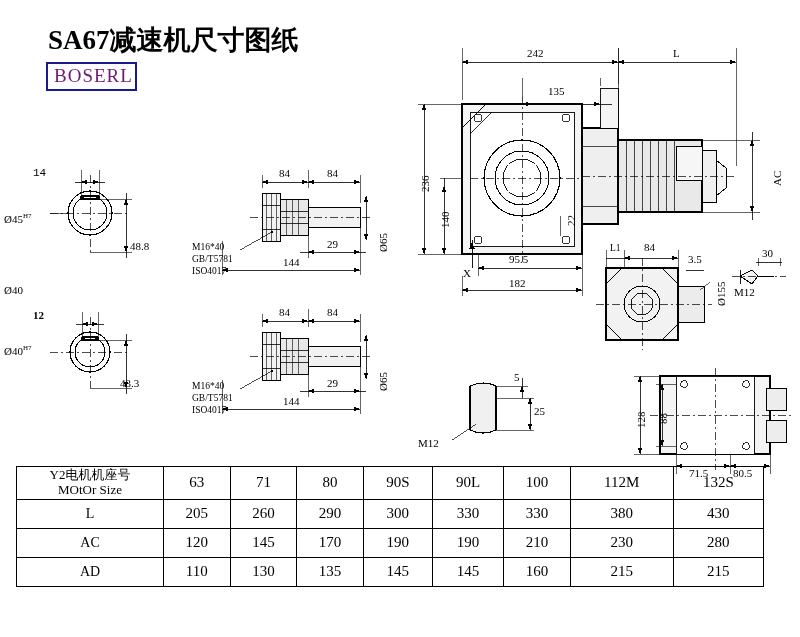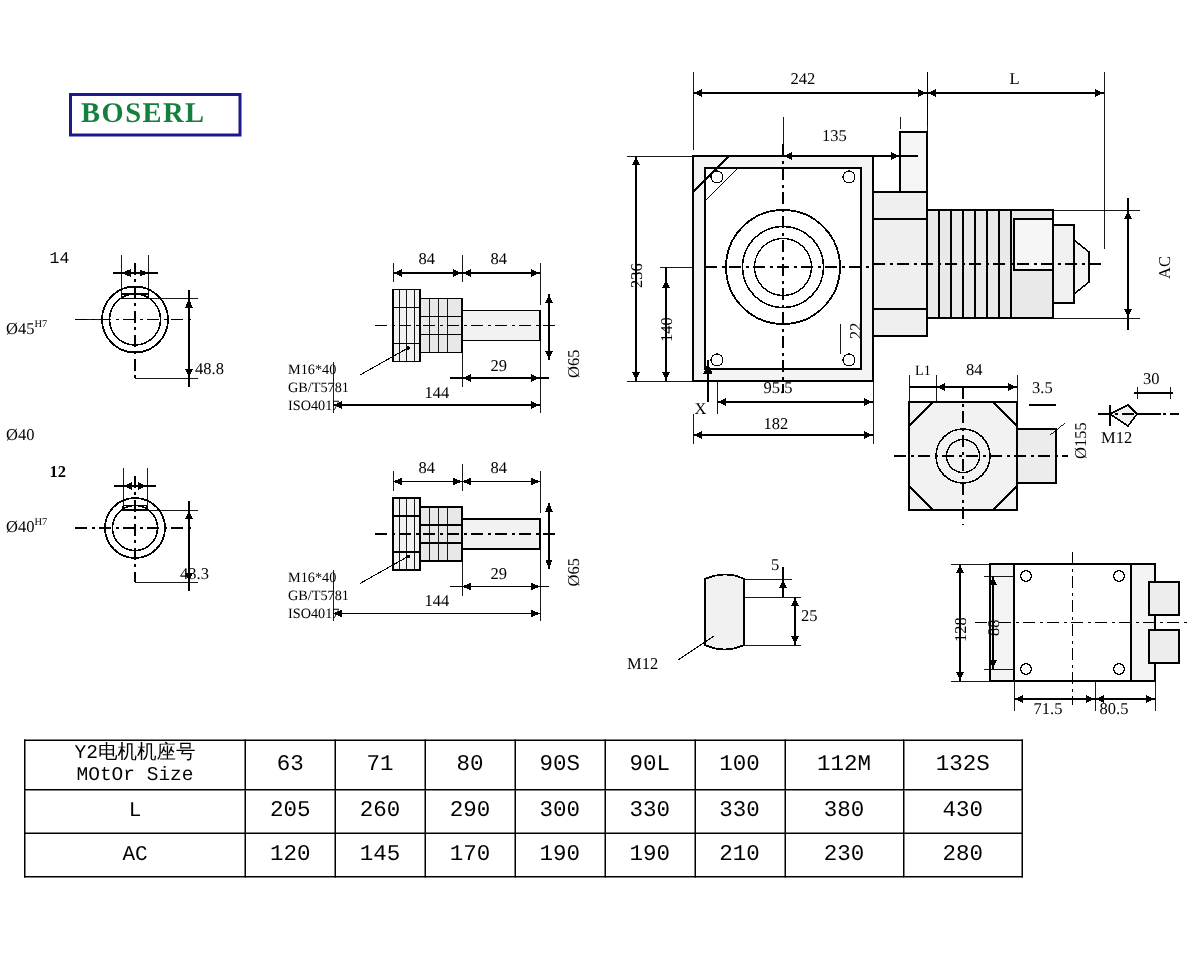--- a/index.html
+++ b/index.html
@@ -16,45 +16,45 @@
   
   .title{
     position:absolute;left:48px;top:22px;
     font-family:"Liberation Serif", serif;
     font-size:27px;font-weight:bold;letter-spacing:0px;
     white-space:nowrap;
   }
   .logo{
     position:absolute;left:46px;top:62px;
     border:2px solid #1a1a8c;
-    padding:1px 22px 2px 6px;
+    padding:1px 2px 2px 6px;
     font-family:"Liberation Serif", serif;
-    font-size:19px;font-weight:bold;color:#15803d;
+    font-size:19px;font-weight:normal;color:#701a75;
     letter-spacing:1px;
     background:#fff;
   }
 
   
   .lbl{
     position:absolute;
     font-family:"Liberation Serif", serif;
     font-size:11px;
     white-space:nowrap;
     line-height:1.05;
   }
   .lbl.sm{font-size:9.5px;}
   .lbl.vert{transform:rotate(-90deg);transform-origin:0 0;}
   .lbl sup{font-size:7px;vertical-align:super;}
 
   
   #spec-table{
-    position:absolute;left:16px;top:493px;
-    width:666px;
+    position:absolute;left:16px;top:466px;
+    width:748px;
     border-collapse:collapse;
-    font-family:Liberation Mono, monospace;
+    font-family:Liberation Serif, serif;
     font-size:15px;
   }
   #spec-table td{
     border:1px solid #000;
     text-align:center;
     height:28px;
     padding:0;
   }
   #spec-table td.rowhead{
     width:142px;
@@ -65,20 +65,21 @@
     font-size:13px;
     padding:1px 2px;
   }
   svg{display:block;}
 </style>
 </head>
 <body>
 
 <div id="sheet">
 
+  <div class="title">SA67减速机尺寸图纸</div>
   <div class="logo">BOSERL</div>
 
   <svg width="800" height="637" viewBox="0 0 800 637" style="position:absolute;left:0;top:0;">
     <g stroke="#000" fill="none" stroke-width="1" shape-rendering="crispEdges">
 
       <g stroke-dasharray="8,3,2,3" stroke-width="0.7">
         <line x1="50" y1="213" x2="130" y2="213"></line>
         <line x1="90" y1="175" x2="90" y2="252"></line>
       </g>
 
@@ -487,16 +488,27 @@
         <td class="rowhead">AC</td>
         <td>120</td>
         <td>145</td>
         <td>170</td>
         <td>190</td>
         <td>190</td>
         <td>210</td>
         <td>230</td>
         <td>280</td>
       </tr>
+      <tr>
+        <td class="rowhead">AD</td>
+        <td>110</td>
+        <td>130</td>
+        <td>135</td>
+        <td>145</td>
+        <td>145</td>
+        <td>160</td>
+        <td>215</td>
+        <td>215</td>
+      </tr>
     </tbody>
   </table>
 
 </div>
 
 </body></html>

